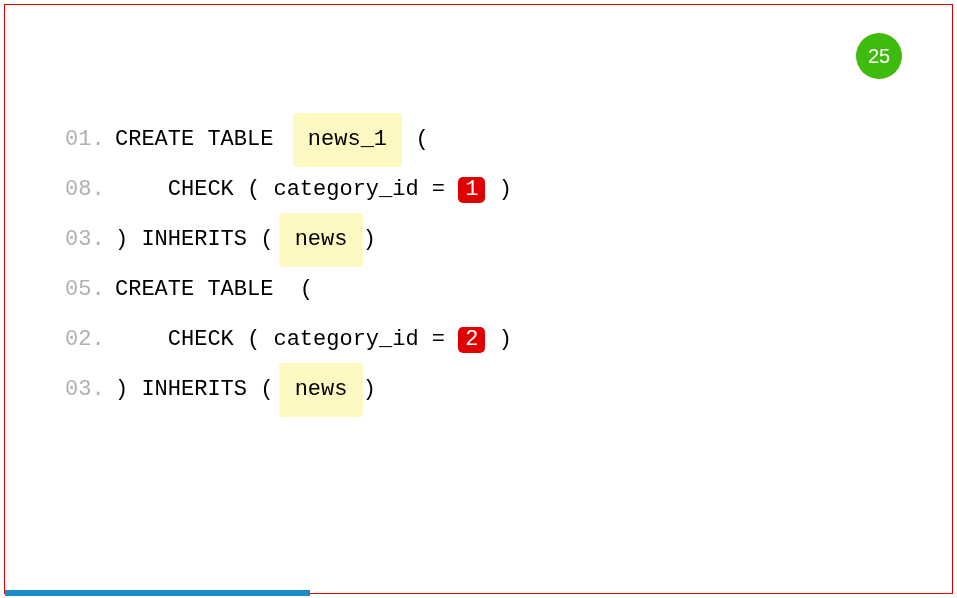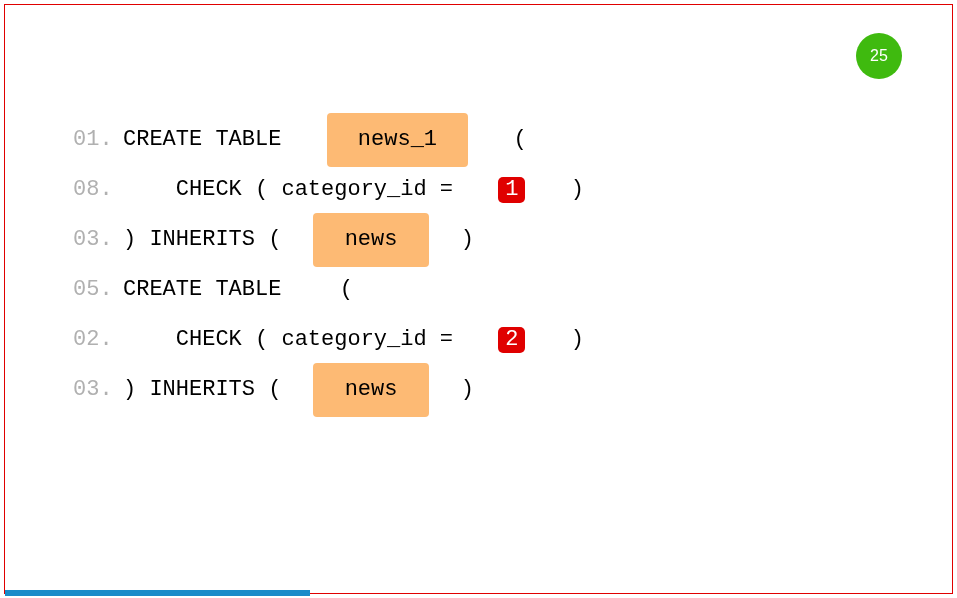--- a/index.html
+++ b/index.html
@@ -29,28 +29,28 @@
       right: 50px;
       width: 46px;
       height: 46px;
       border-radius: 50%;
       background: #3fba0f;
       color: #fff;
       display: flex;
       align-items: center;
       justify-content: center;
       font-family: Arial, sans-serif;
-      font-size: 16px;
+      font-size: 20px;
       font-weight: 400;
       text-align: right;
     }
     .code-block {
       position: absolute;
       top: 110px;
-      left: 68px;
+      left: 60px;
       right: 68px;
     }
     .code-line {
       display: flex;
       align-items: center;
       height: 50px;
       font-size: 22px;
       line-height: 50px;
     }
     .line-num {
@@ -58,27 +58,27 @@
       width: 50px;
       flex-shrink: 0;
       font-family: 'Courier New', Consolas, monospace;
     }
     .code-content {
       color: #000;
       white-space: pre;
       font-family: 'Courier New', Consolas, monospace;
       display: flex;
       align-items: center;
-      gap: 32px;
     }
     .hl-yellow {
-      background: #fdba74;
+      background: #fef9c3;
       border-radius: 4px;
-      padding: 2px 18px;
+      padding: 2px 2px;
       display: inline-block;
+      margin-left: 6px;
     }
     .hl-red {
       background: #e00000;
       color: #fff;
       border-radius: 5px;
       padding: 0px 7px;
       display: inline-block;
       line-height: 26px;
       height: 26px;
     }

